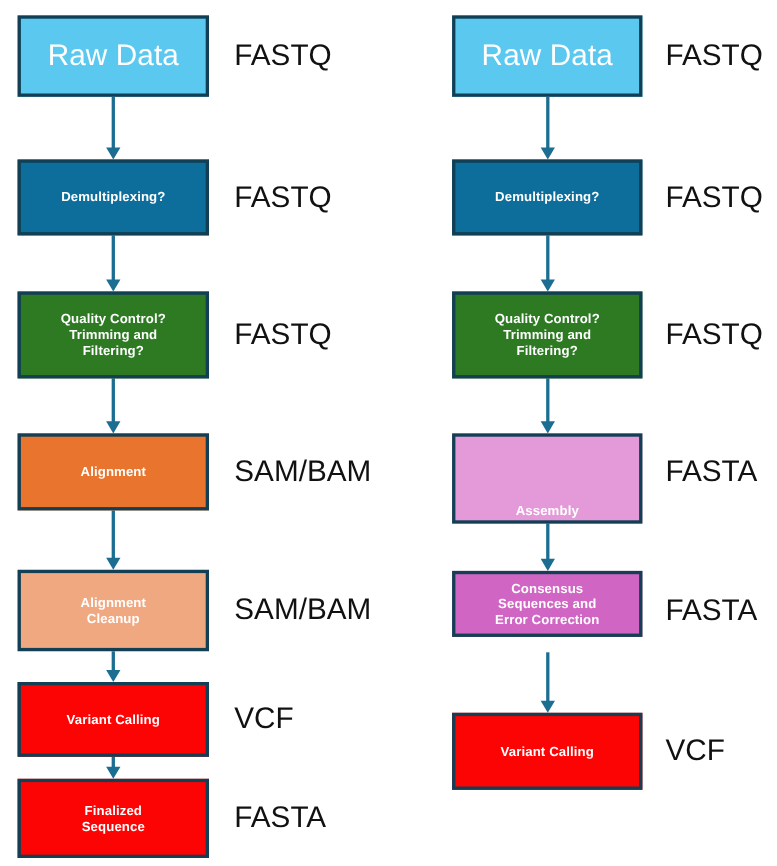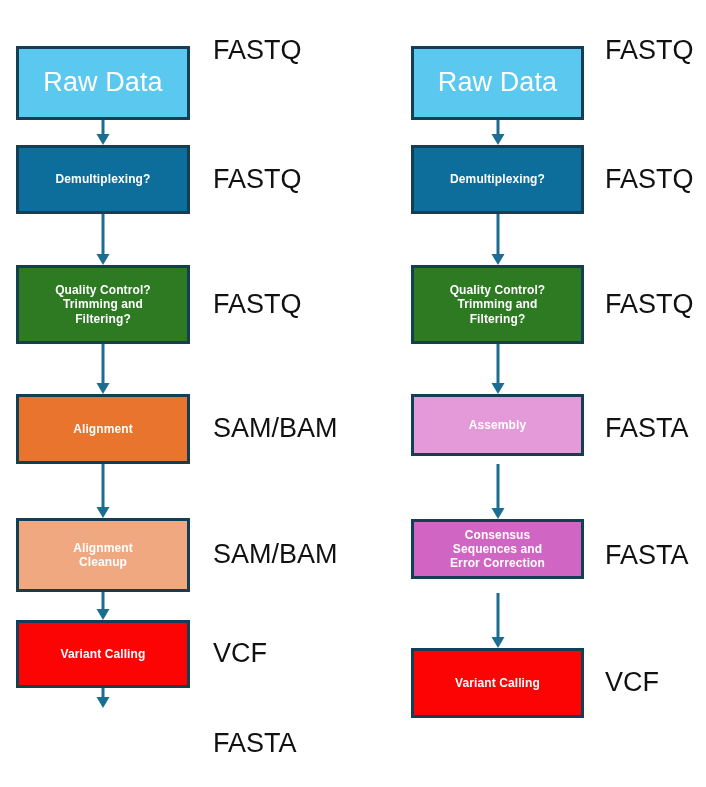--- a/index.html
+++ b/index.html
@@ -41,21 +41,21 @@
     white-space: pre-line;
   }
 
   .node-label {
     display: block;
     width: 100%;
     white-space: pre-line;
   }
 
   
-  .sz-lg  { font-size: 27px; font-weight: 400; margin-top: 32px; }
+  .sz-lg  { font-size: 27px; font-weight: 400; }
   .sz-md  { font-size: 12px; font-weight: 600; }
 
   
   .fmt {
     position: absolute;
     font-size: 27px;
     font-weight: 400;
     color: #111111;
     white-space: nowrap;
     line-height: 1;
@@ -129,30 +129,32 @@
 Trimming and
 Filtering?</span></div>
     <div class="fmt" style="left: 213px; top: 290.5px; color: rgb(17, 17, 17);">FASTQ</div>
     <div class="node sz-md" style="left: 16px; top: 394px; width: 174px; height: 70px; background: rgb(232, 116, 45); border-color: rgb(18, 63, 84);"><span class="node-label">Alignment</span></div>
     <div class="fmt" style="left: 213px; top: 415px; color: rgb(17, 17, 17);">SAM/BAM</div>
     <div class="node sz-md" style="left: 16px; top: 518px; width: 174px; height: 74px; background: rgb(240, 168, 129); border-color: rgb(18, 63, 84);"><span class="node-label">Alignment
 Cleanup</span></div>
     <div class="fmt" style="left: 213px; top: 541px; color: rgb(17, 17, 17);">SAM/BAM</div>
     <div class="node sz-md" style="left: 16px; top: 620px; width: 174px; height: 68px; background: rgb(253, 4, 4); border-color: rgb(18, 63, 84);"><span class="node-label">Variant Calling</span></div>
     <div class="fmt" style="left: 213px; top: 640px; color: rgb(17, 17, 17);">VCF</div>
+    <div class="node sz-md" style="left: 16px; top: 708px; width: 174px; height: 72px; background: rgb(253, 4, 4); border-color: rgb(18, 63, 84);"><span class="node-label">Finalized
+Sequence</span></div>
     <div class="fmt" style="left: 213px; top: 730px; color: rgb(17, 17, 17);">FASTA</div>
     <div class="node sz-lg" style="left: 411px; top: 14px; width: 173px; height: 74px; background: rgb(91, 200, 240); border-color: rgb(18, 63, 84);"><span class="node-label">Raw Data</span></div>
     <div class="fmt" style="left: 605px; top: 37px; color: rgb(17, 17, 17);">FASTQ</div>
     <div class="node sz-md" style="left: 411px; top: 145px; width: 173px; height: 69px; background: rgb(13, 110, 156); border-color: rgb(18, 63, 84);"><span class="node-label">Demultiplexing?</span></div>
     <div class="fmt" style="left: 605px; top: 165.5px; color: rgb(17, 17, 17);">FASTQ</div>
     <div class="node sz-md" style="left: 411px; top: 265px; width: 173px; height: 79px; background: rgb(45, 122, 35); border-color: rgb(18, 63, 84);"><span class="node-label">Quality Control?
 Trimming and
 Filtering?</span></div>
     <div class="fmt" style="left: 605px; top: 290.5px; color: rgb(17, 17, 17);">FASTQ</div>
-    <div class="node sz-md" style="left: 411px; top: 394px; width: 173px; height: 62px; background: rgb(228, 154, 216); border-color: rgb(18, 63, 84);"><span class="node-label">Assembly</span></div>
+    <div class="node sz-md" style="left: 411px; top: 394px; width: 173px; height: 82px; background: rgb(228, 154, 216); border-color: rgb(18, 63, 84); align-items: flex-end;"><span class="node-label">Assembly</span></div>
     <div class="fmt" style="left: 605px; top: 415px; color: rgb(17, 17, 17);">FASTA</div>
     <div class="node sz-md" style="left: 411px; top: 519px; width: 173px; height: 60px; background: rgb(209, 101, 196); border-color: rgb(18, 63, 84);"><span class="node-label">Consensus
 Sequences and
 Error Correction</span></div>
     <div class="fmt" style="left: 605px; top: 542px; color: rgb(17, 17, 17);">FASTA</div>
     <div class="node sz-md" style="left: 411px; top: 648px; width: 173px; height: 70px; background: rgb(253, 4, 4); border-color: rgb(18, 63, 84);"><span class="node-label">Variant Calling</span></div>
     <div class="fmt" style="left: 605px; top: 669px; color: rgb(17, 17, 17);">VCF</div>
   </div>
 
 </body></html>

